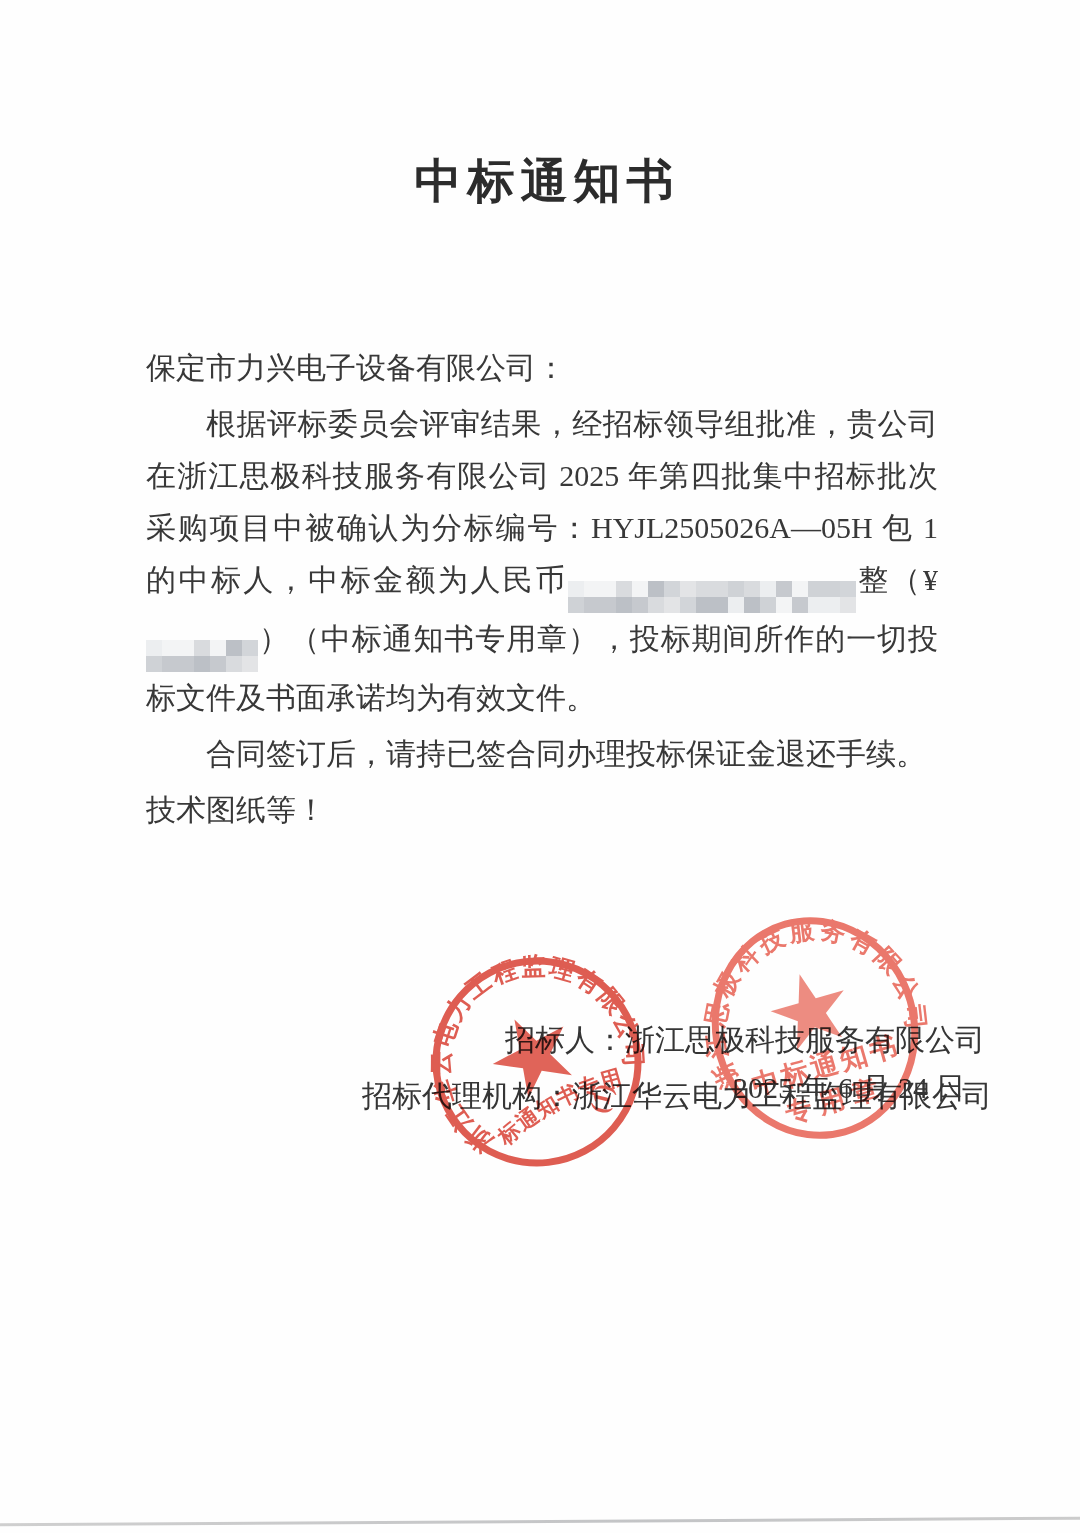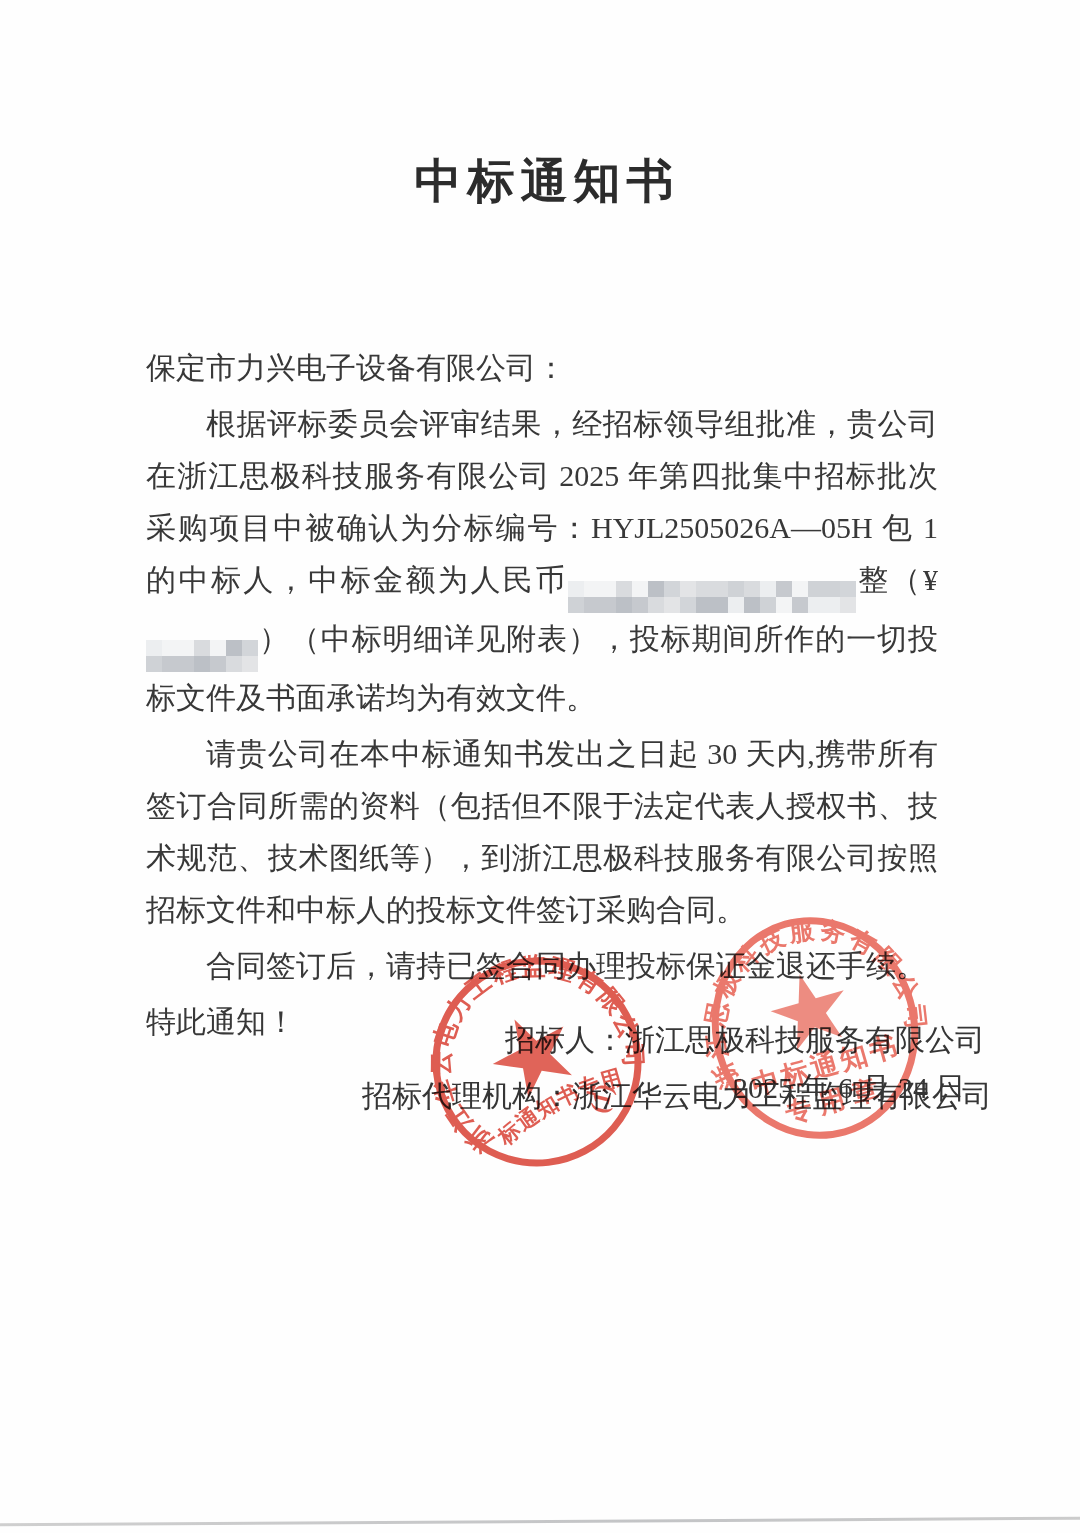--- a/index.html
+++ b/index.html
@@ -110,24 +110,23 @@
           <i style="background: rgb(243, 244, 245);"></i>
           <i style="background: rgb(188, 192, 198);"></i>
           <i style="background: rgb(210, 213, 217);"></i>
           <i style="background: rgb(207, 210, 214);"></i>
           <i style="background: rgb(198, 201, 206);"></i>
           <i style="background: rgb(198, 201, 206);"></i>
           <i style="background: rgb(188, 192, 198);"></i>
           <i style="background: rgb(198, 201, 206);"></i>
           <i style="background: rgb(217, 219, 222);"></i>
           <i style="background: rgb(227, 228, 230);"></i>
-        </span><span>）（中标明细详见附表），投标期间所作的一切投标文件及书面承诺均为有效文件。</span></p>
-    <p class="indent">请贵公司在本中标通知书发出之日起 30 天内,携带所有签订合同所需的资料（包括但不限于法定代表人授权书、技术规范、技术图纸等），到浙江思极科技服务有限公司按照招标文件和中标人的投标文件签订采购合同。</p>
+        </span><span>）（中标通知书专用章），投标期间所作的一切投标文件及书面承诺均为有效文件。</span></p>
     <p class="indent">合同签订后，请持已签合同办理投标保证金退还手续。</p>
-    <p>特此通知！</p>
+    <p>技术图纸等！</p>
   </div>
 
   <div class="sig-line sig-bidder">招标人：浙江思极科技服务有限公司</div>
   <div class="sig-line sig-agency">招标代理机构：浙江华云电力工程监理有限公司</div>
   <div class="sig-line sig-date">2025 年 6 月 24 日</div>
 
   <svg class="stamp stamp-left" width="250" height="250" viewBox="-125 -125 250 250">
     <g transform="rotate(-28)">
       <circle cx="0" cy="0" r="101" fill="none" stroke="#dd5045" stroke-width="7"></circle>
       <path id="arcL" d="M -74 48 A 88 88 0 1 1 74 48" fill="none"></path>

